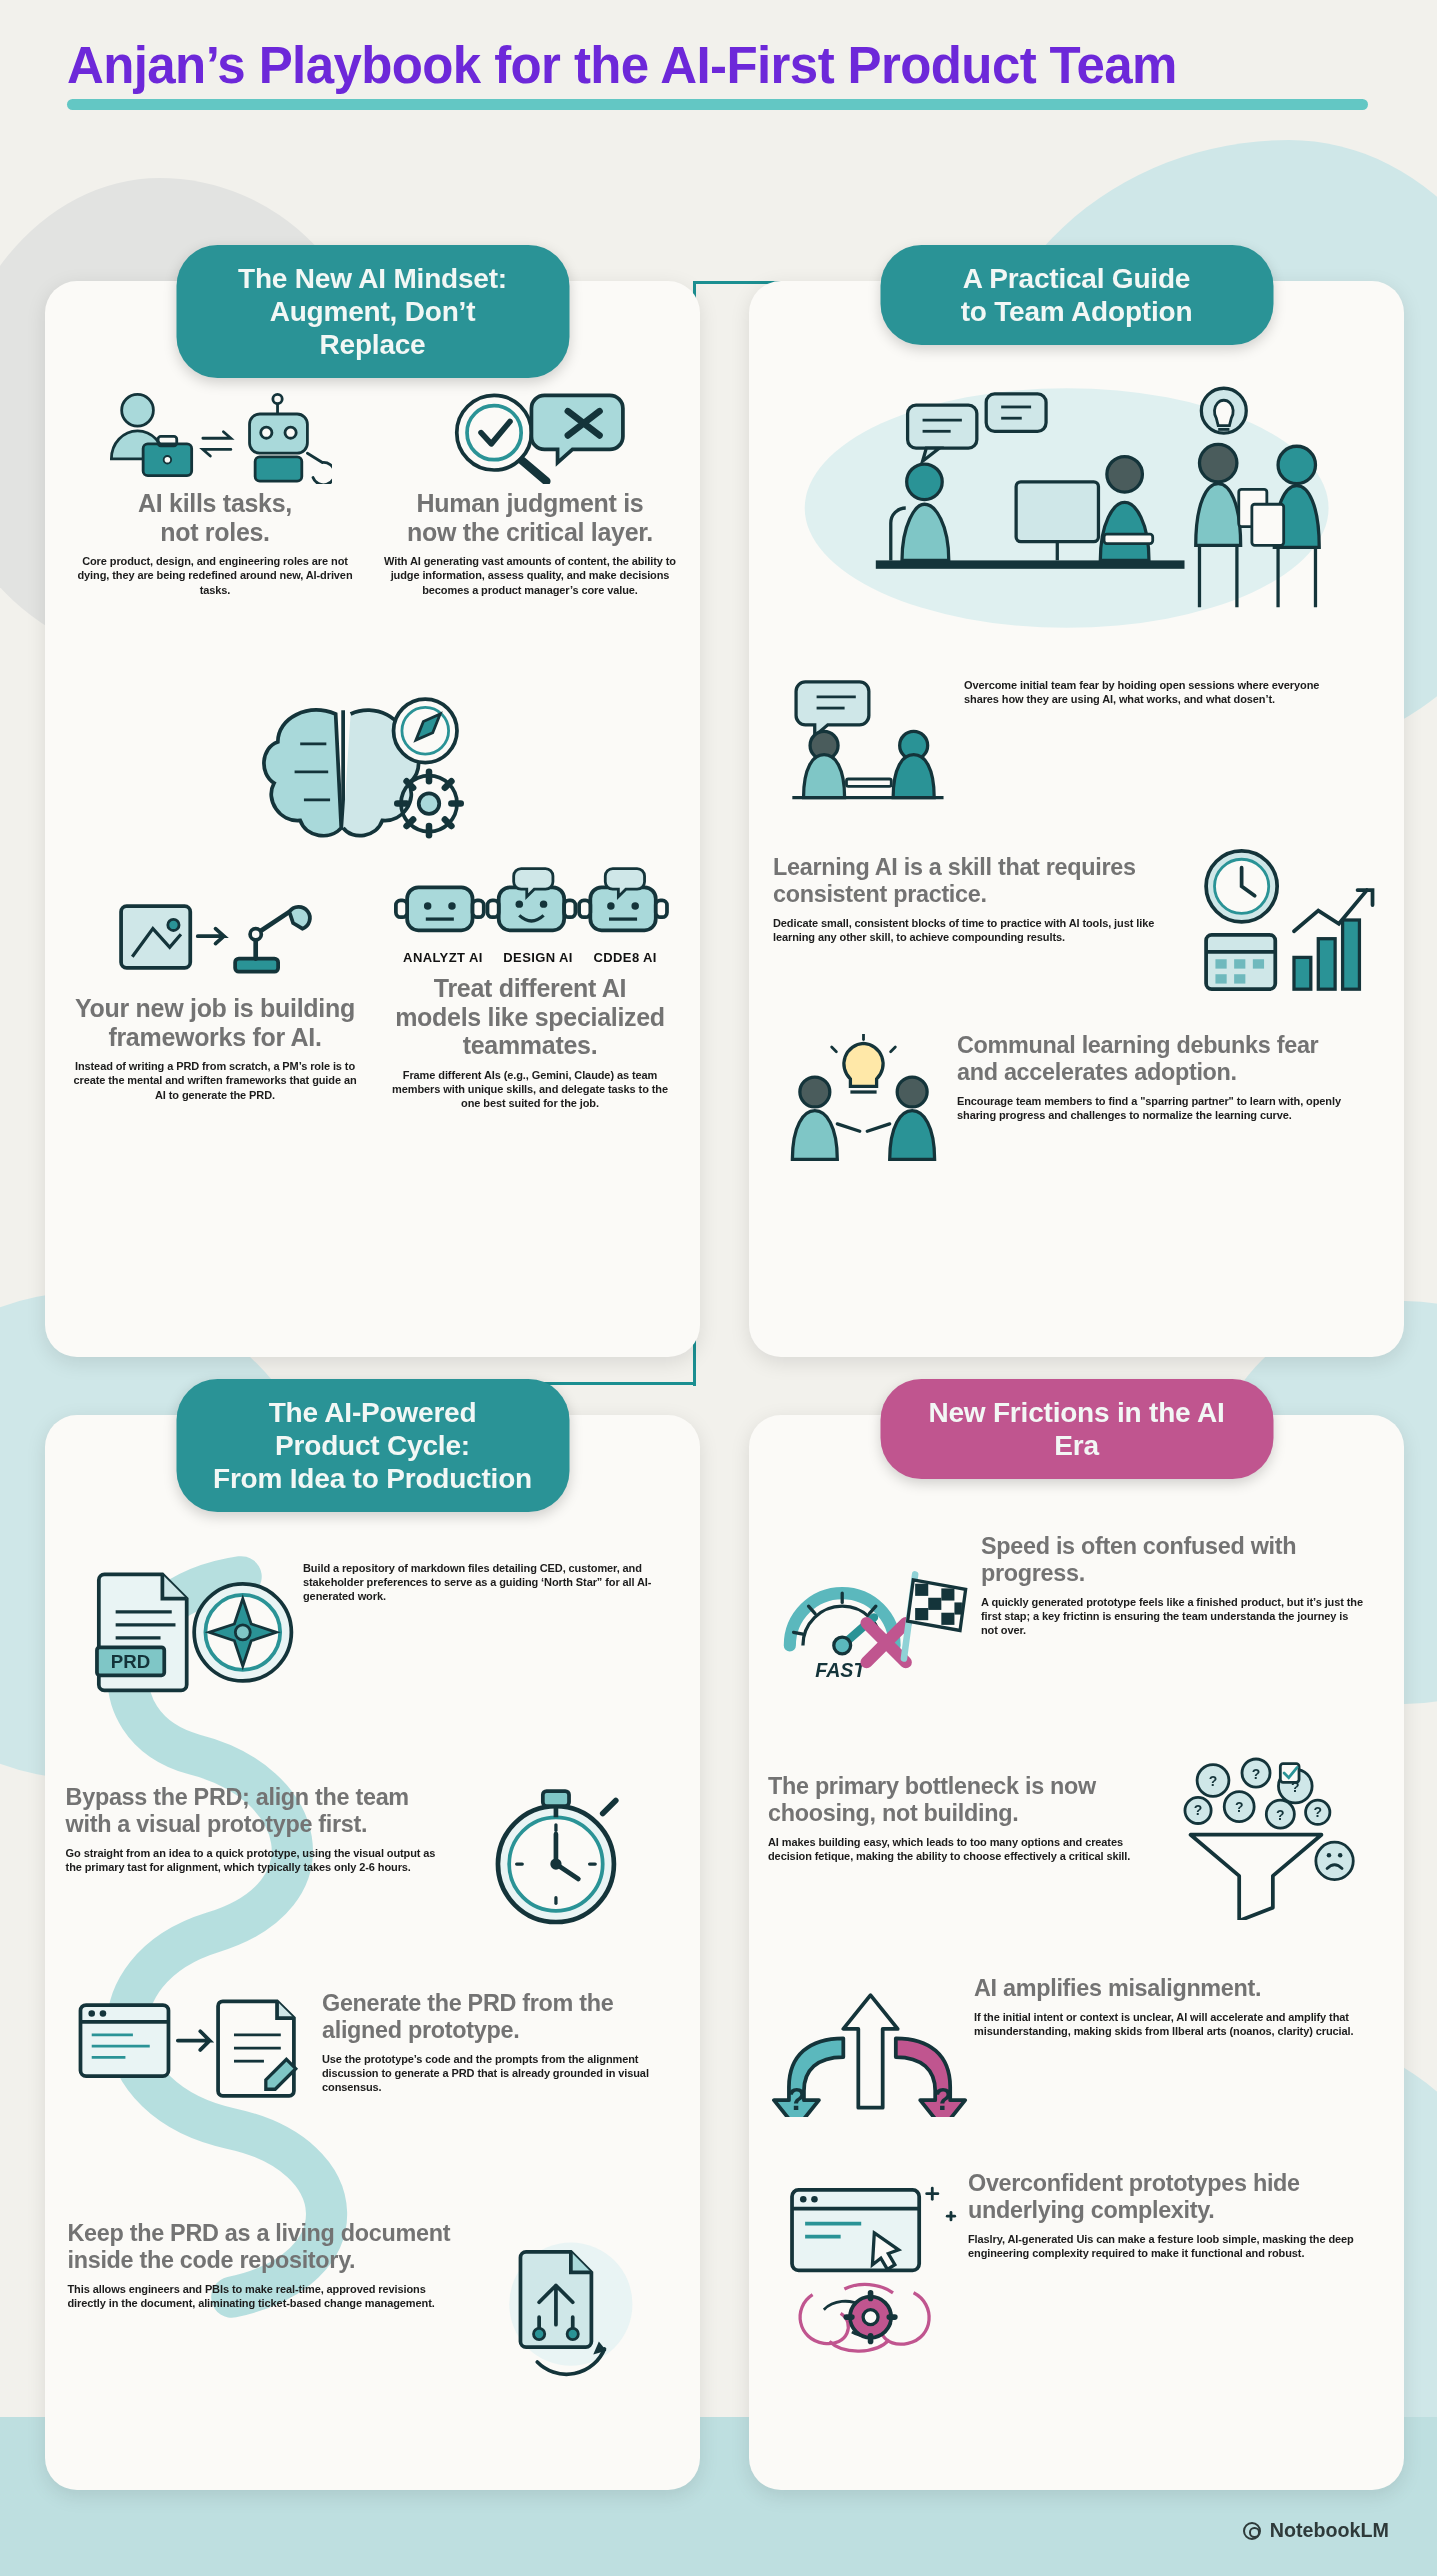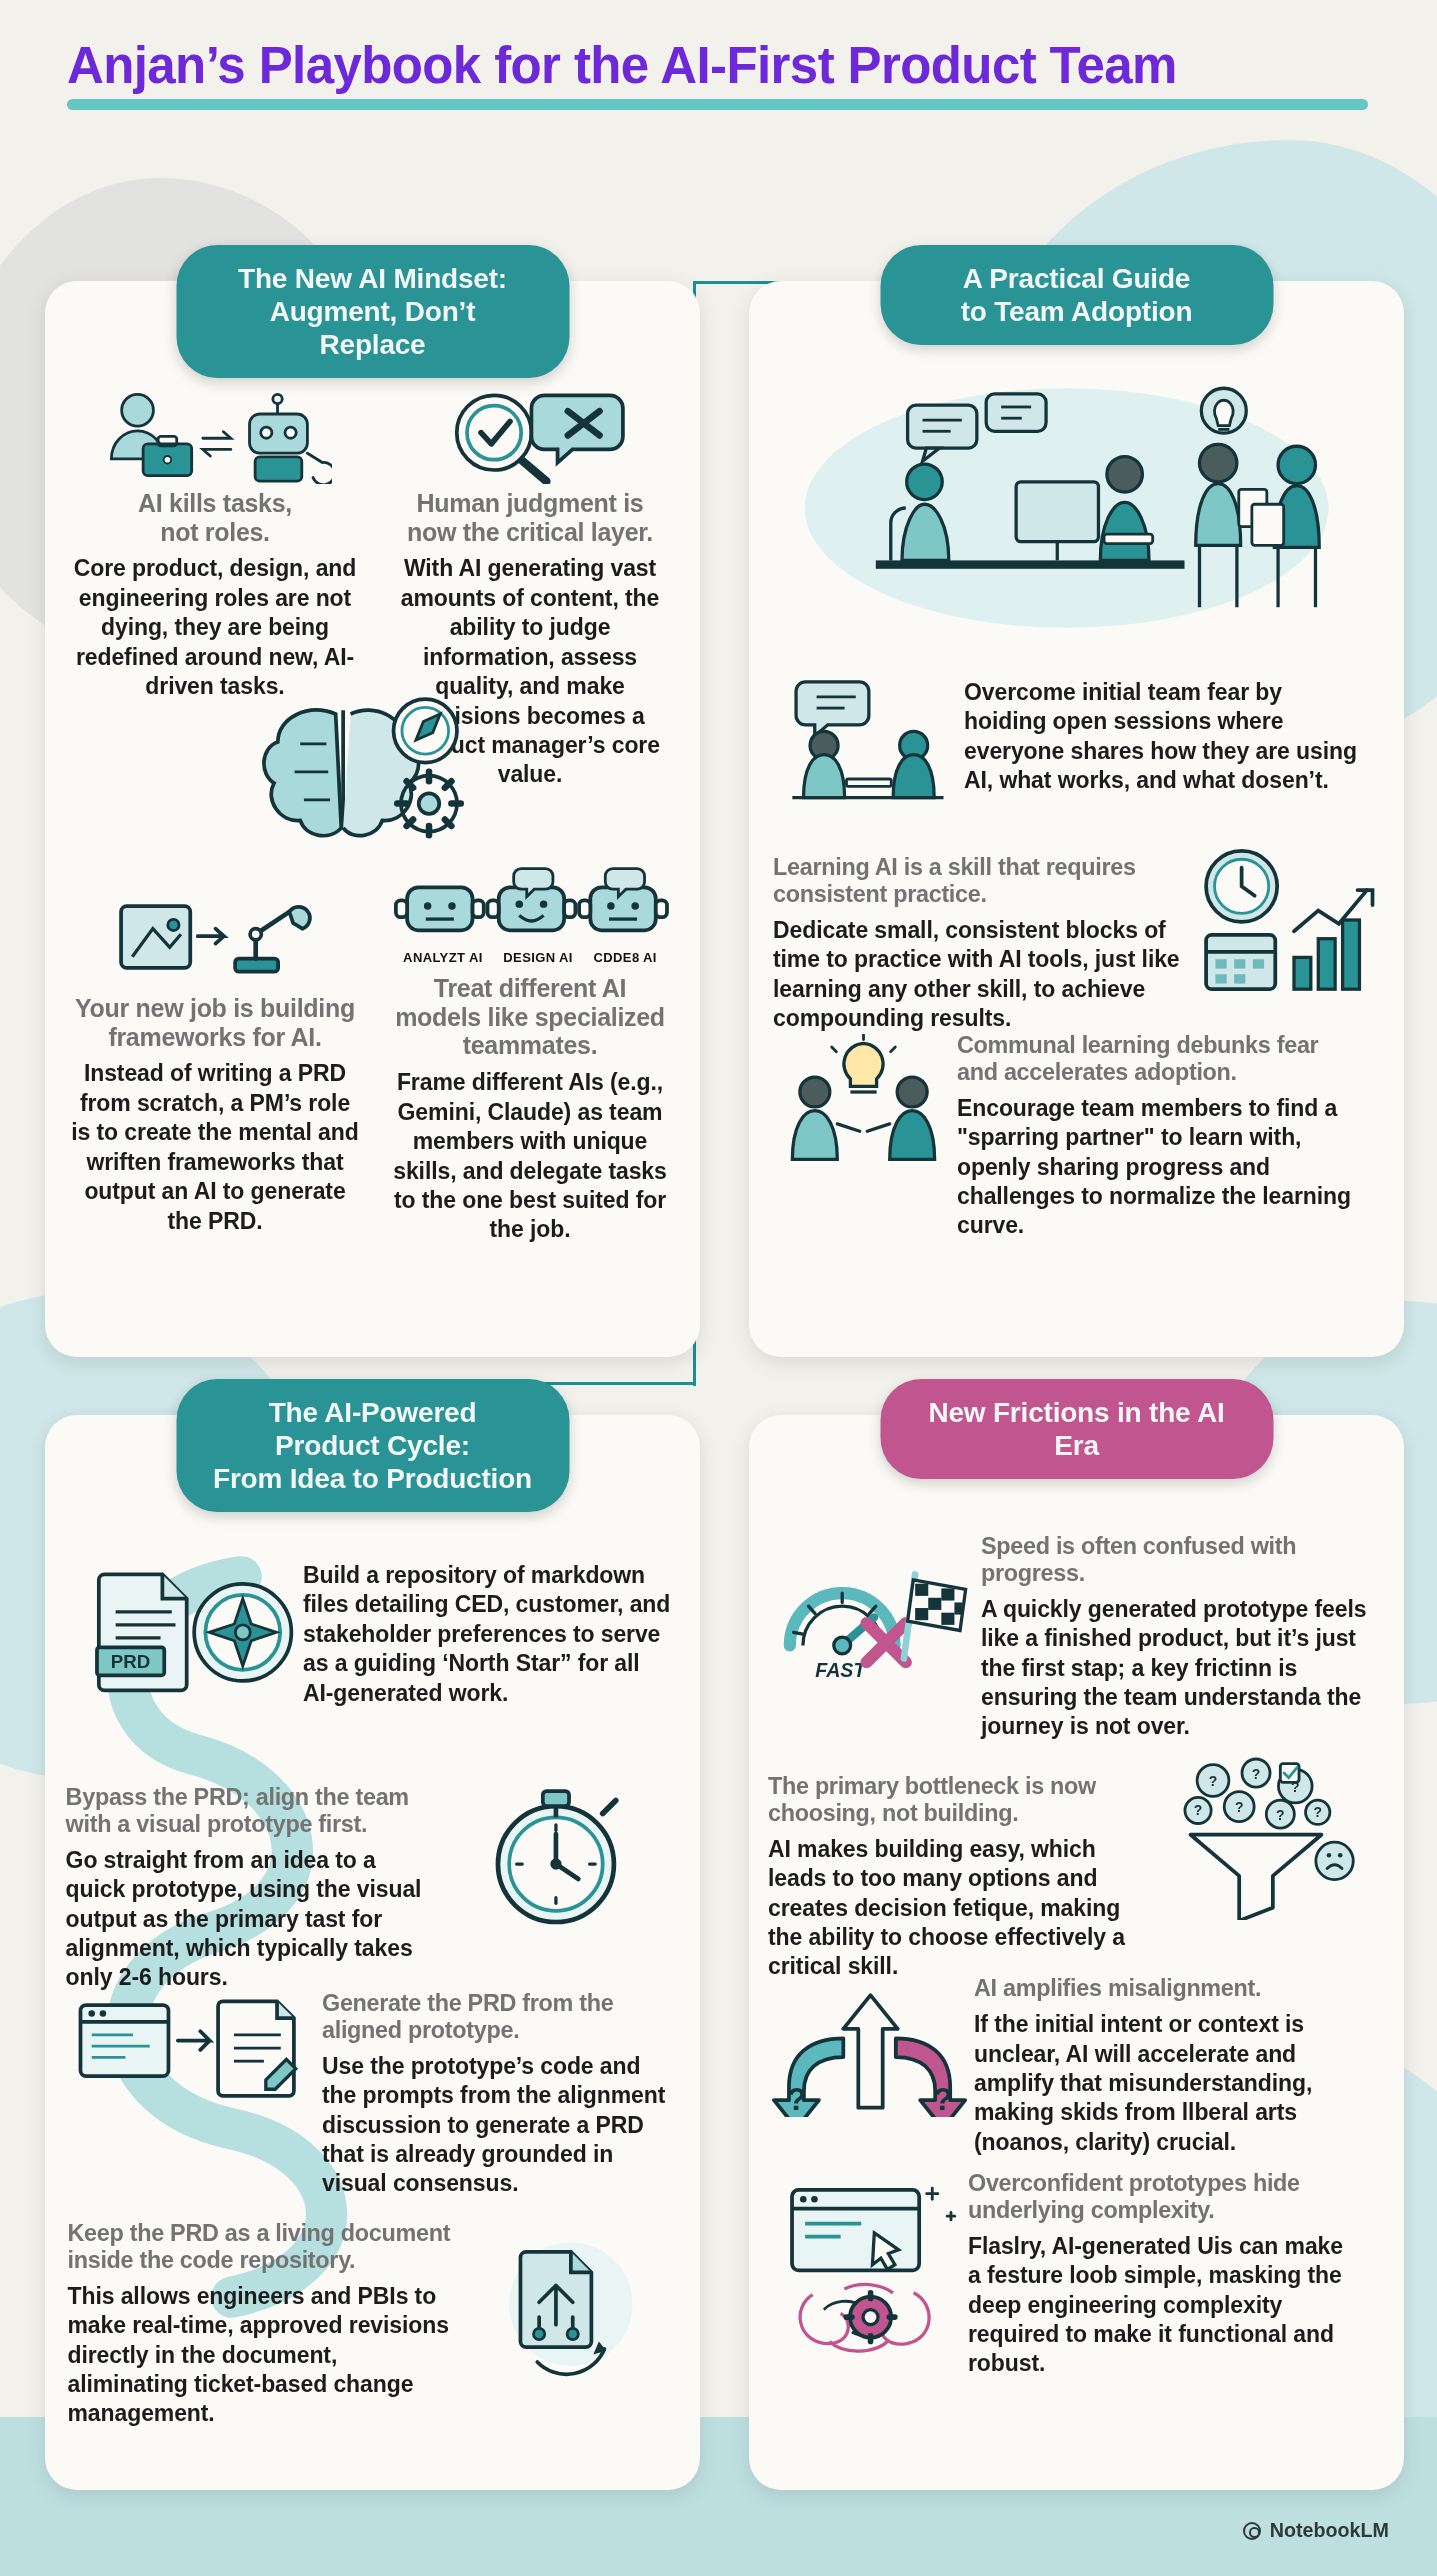--- a/index.html
+++ b/index.html
@@ -75,21 +75,21 @@
 
   .panel-body { position: absolute; top: 105px; left: 0; right: 0; bottom: 0; }
 
   
   .item { position: absolute; }
   .item h3 {
     font-size: 23.4px; font-weight: 700; color: #737373;
     line-height: 1.14; margin-bottom: 8.4px; letter-spacing: -0.3px;
   }
   .item p {
-    font-size: 23px; font-weight: 600; color: #1c1c1c;
+    font-size: 11px; font-weight: 600; color: #1c1c1c;
     line-height: 1.28; letter-spacing: -0.1px;
   }
   .ctr { text-align: center; }
   .item.ctr h3 { font-size: 25px; }
 
   .robot-labels {
     display: flex; justify-content: center; gap: 20.6px;
     font-size: 13px; font-weight: 700; color: #111; margin-top: 1px;
     letter-spacing: 0.4px;
   }
@@ -213,21 +213,21 @@
             <circle cx="70" cy="36" r="6" fill="#2a9396" stroke="#14343a" stroke-width="3"></circle>
             <path d="M96 48 h28 l-9 -8 M124 48 l-9 8" fill="none" stroke="#14343a" stroke-width="4" stroke-linecap="round"></path>
             <rect x="136" y="72" width="46" height="14" rx="4" fill="#2a9396" stroke="#14343a" stroke-width="4"></rect>
             <path d="M158 72 v-26 l36 -24" fill="none" stroke="#14343a" stroke-width="5" stroke-linecap="round"></path>
             <circle cx="158" cy="46" r="6" fill="#fbfaf7" stroke="#14343a" stroke-width="4"></circle>
             <path d="M194 22 a12 12 0 1 1 14 18 l-10 -6 z" fill="#a9d9da" stroke="#14343a" stroke-width="4"></path>
           </svg>
         </div>
         <h3 style="white-space: pre-line;">Your new job is building
 frameworks for AI.</h3>
-        <p>Instead of writing a PRD from scratch, a PM’s role is to create the mental and wriften frameworks that output an AI to generate the PRD.</p>
+        <p>Instead of writing a PRD from scratch, a PM’s role is to create the mental and wriften frameworks that guide an AI to generate the PRD.</p>
       </div>
 
       <div class="item ctr" style="left:339px; top:477px; width:292px;">
         <div class="icon-wrap" style="position:relative;height:86px;">
           <svg class="icon" width="277" height="86" viewBox="0 0 296 92" style="margin:0 auto;">
             <g fill="#a9d9da" stroke="#14343a" stroke-width="4">
               <rect x="16" y="26" width="70" height="46" rx="12"></rect>
               <rect x="114" y="26" width="70" height="46" rx="12"></rect>
               <rect x="212" y="26" width="70" height="46" rx="12"></rect>
             </g>

